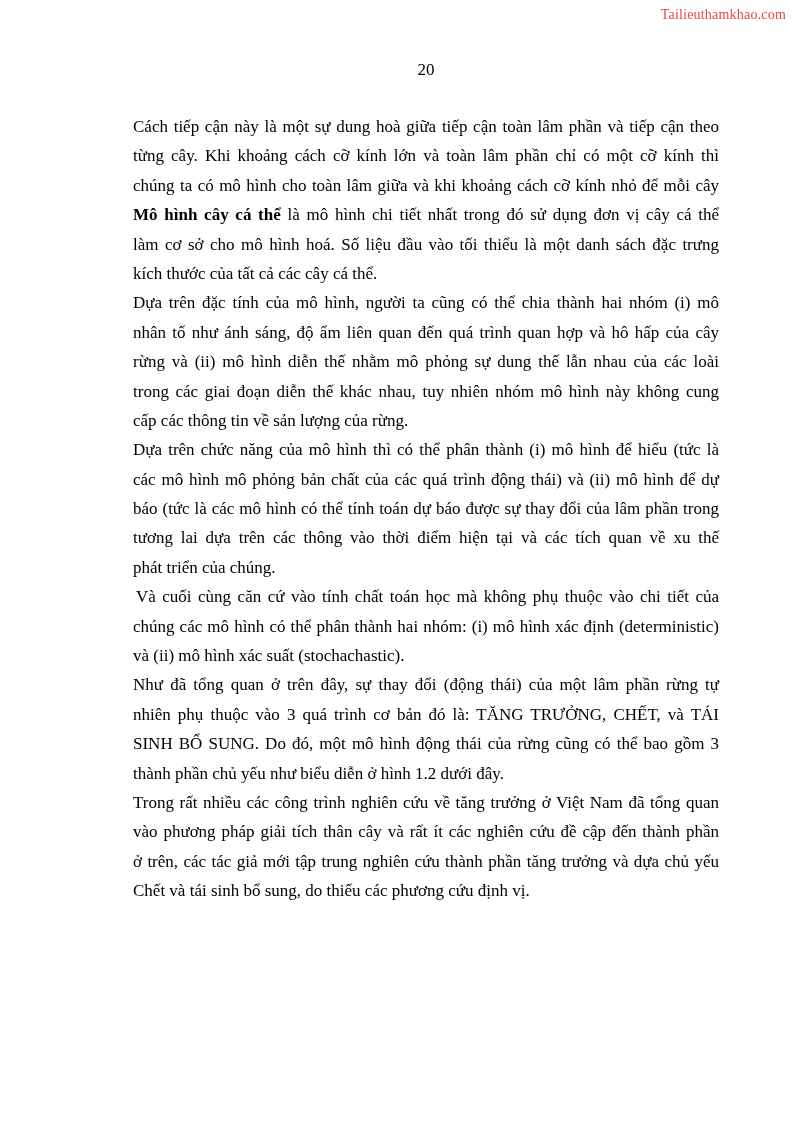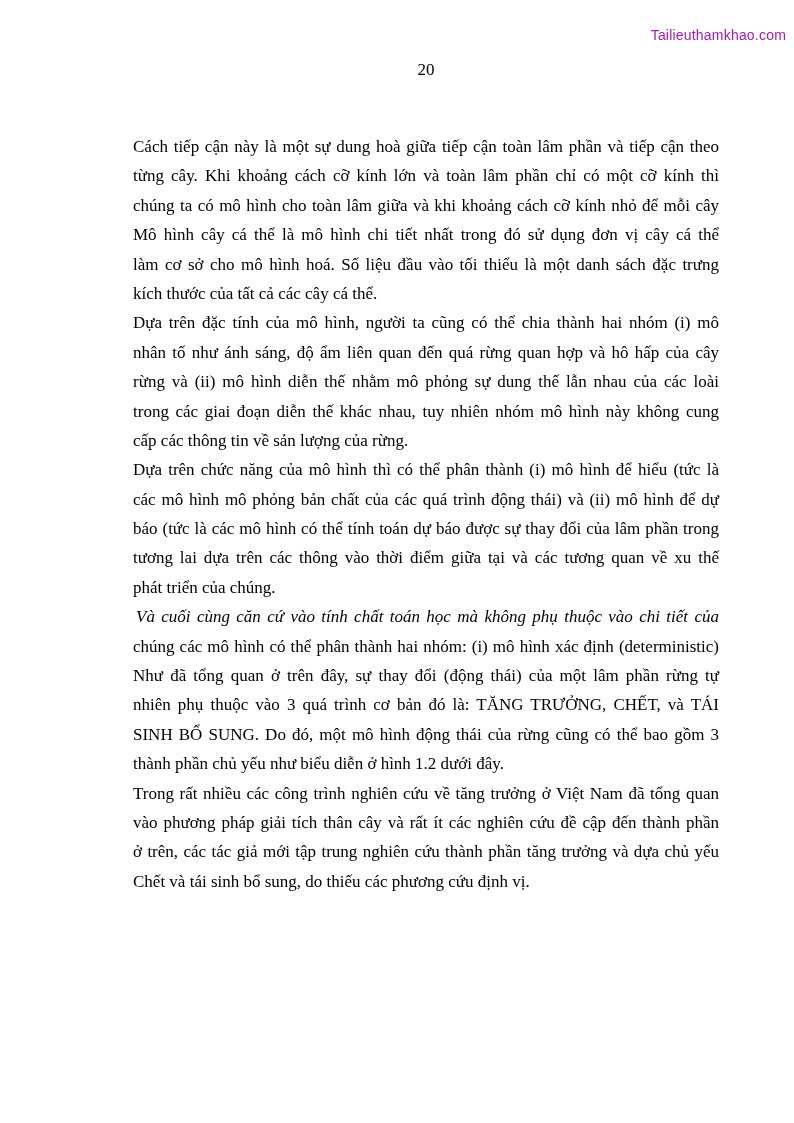--- a/index.html
+++ b/index.html
@@ -12,60 +12,58 @@
       height: 1123px;
       position: relative;
       overflow: hidden;
       font-family: "Liberation Serif", "DejaVu Serif", serif;
       color: #000000;
     }
     .watermark {
       position: absolute;
       top: 7px;
       right: 8px;
-      font-family: Liberation Sans, sans-serif;
+      font-family: Liberation Serif, serif;
       font-size: 14px;
-      color: #a21caf;
+      color: #ef4444;
       letter-spacing: 0.2px;
-      margin-top: 20px;
     }
     .page-number {
       position: absolute;
       top: 60px;
       left: 0;
       width: 852px;
       text-align: center;
       font-size: 17px;
     }
     .content {
       position: absolute;
       left: 133px;
-      top: 132px;
+      top: 112px;
       width: 586px;
       font-size: 17px;
     }
     .line {
       height: 29.4px;
       line-height: 29.4px;
       white-space: nowrap;
       text-align: justify;
       text-align-last: justify;
     }
     .line.last {
       text-align-last: left;
     }
     .para {
       margin: 0;
     }
     .para.lead1 .line:first-child {
       padding-left: 3px;
-      font-style: italic;
     }
     b {
-      font-weight: normal;
+      font-weight: bold;
     }
   </style>
 </head>
 <body>
 
 <div class="watermark">Tailieuthamkhao.com</div>
 
 <div class="page-number">20</div>
 
 <div class="content">
@@ -77,37 +75,38 @@
   </div>
 
   <div class="para">
     <div class="line"><b>Mô hình cây cá thể</b><span> là mô hình chi tiết nhất  trong đó sử dụng đơn vị cây cá thể</span></div>
     <div class="line">làm cơ sở cho mô hình hoá. Số liệu đầu vào tối thiểu là một danh sách đặc trưng</div>
     <div class="line last">kích thước của tất cả các cây cá thể.</div>
   </div>
 
   <div class="para">
     <div class="line">Dựa trên đặc tính của mô hình, người ta cũng có thể chia thành hai nhóm (i) mô</div>
-    <div class="line">nhân tố như ánh sáng, độ ẩm liên quan đến quá rừng quan hợp và hô hấp của cây</div>
+    <div class="line">nhân tố như ánh sáng, độ ẩm liên quan đến quá trình quan hợp và hô hấp của cây</div>
     <div class="line">rừng và (ii) mô hình diễn thế nhằm mô phỏng sự dung thế lẫn nhau của các loài</div>
     <div class="line">trong các giai đoạn diễn thế khác nhau, tuy nhiên nhóm mô hình này không cung</div>
     <div class="line last">cấp các thông tin về sản lượng của rừng.</div>
   </div>
 
   <div class="para">
     <div class="line">Dựa trên chức năng của mô hình thì có thể phân thành (i) mô hình để hiểu (tức là</div>
     <div class="line">các mô hình mô phỏng bản chất của các quá trình động thái) và (ii) mô hình để dự</div>
     <div class="line">báo (tức là các mô hình có thể tính toán dự báo được sự thay đổi của lâm phần trong</div>
-    <div class="line">tương lai dựa  trên các thông vào thời điểm giữa tại và các tương quan về xu thế</div>
+    <div class="line">tương lai dựa  trên các thông vào thời điểm hiện tại và các tích quan về xu thế</div>
     <div class="line last">phát triển của chúng.</div>
   </div>
 
   <div class="para lead1">
     <div class="line">Và cuối cùng căn cứ vào tính chất toán học mà không phụ thuộc vào chi tiết của</div>
     <div class="line">chúng các mô hình có thể phân thành hai nhóm: (i) mô hình xác định (deterministic)</div>
+    <div class="line last">và (ii) mô hình xác suất (stochachastic).</div>
   </div>
 
   <div class="para">
     <div class="line">Như đã tổng quan ở trên đây, sự thay đổi (động thái) của một lâm phần rừng tự</div>
     <div class="line">nhiên phụ thuộc vào 3 quá trình cơ bản đó là: TĂNG TRƯỞNG, CHẾT, và TÁI</div>
     <div class="line">SINH BỔ SUNG. Do đó, một mô hình động thái của rừng cũng có thể bao gồm 3</div>
     <div class="line last">thành phần chủ yếu như biểu diễn ở hình 1.2 dưới đây.</div>
   </div>
 
   <div class="para">

